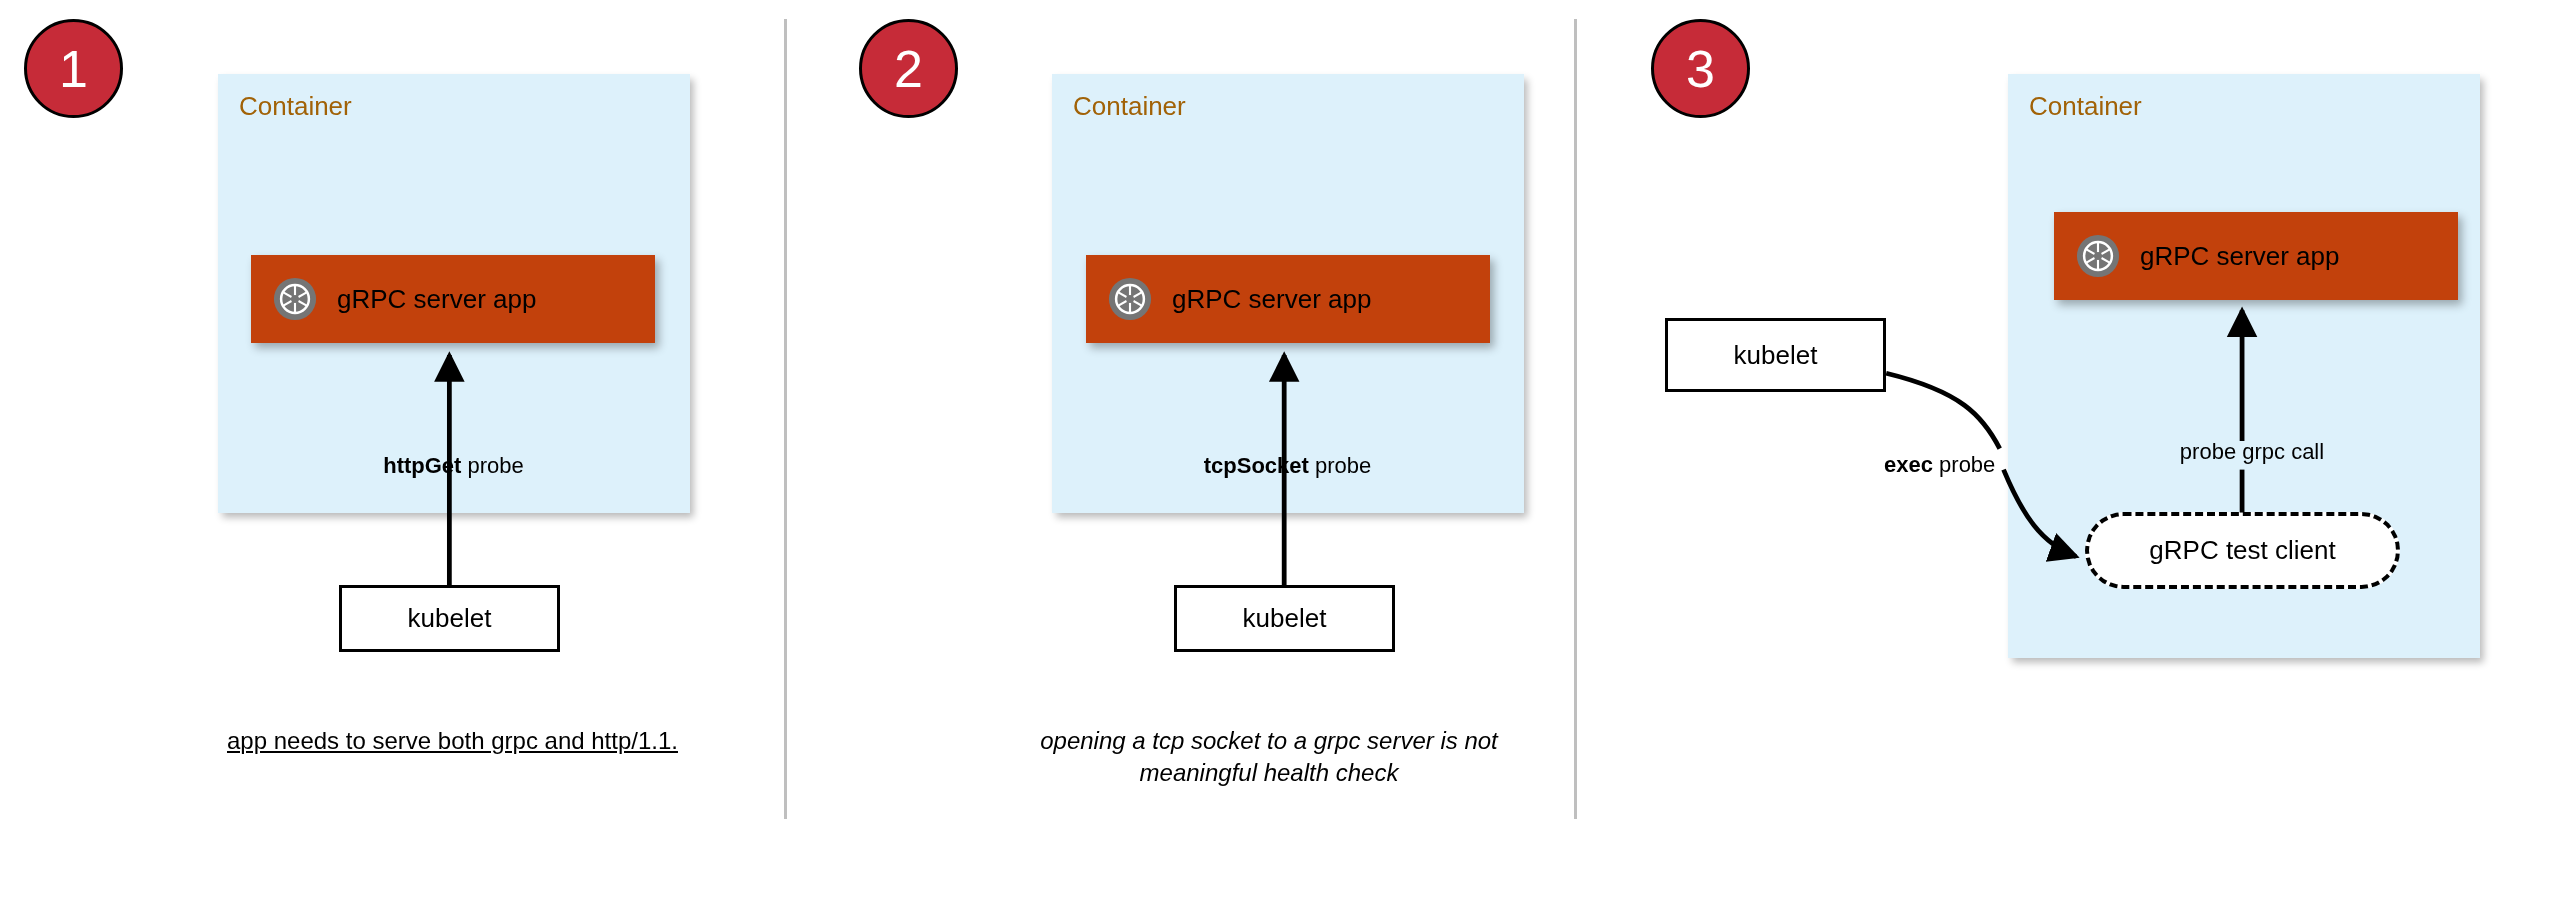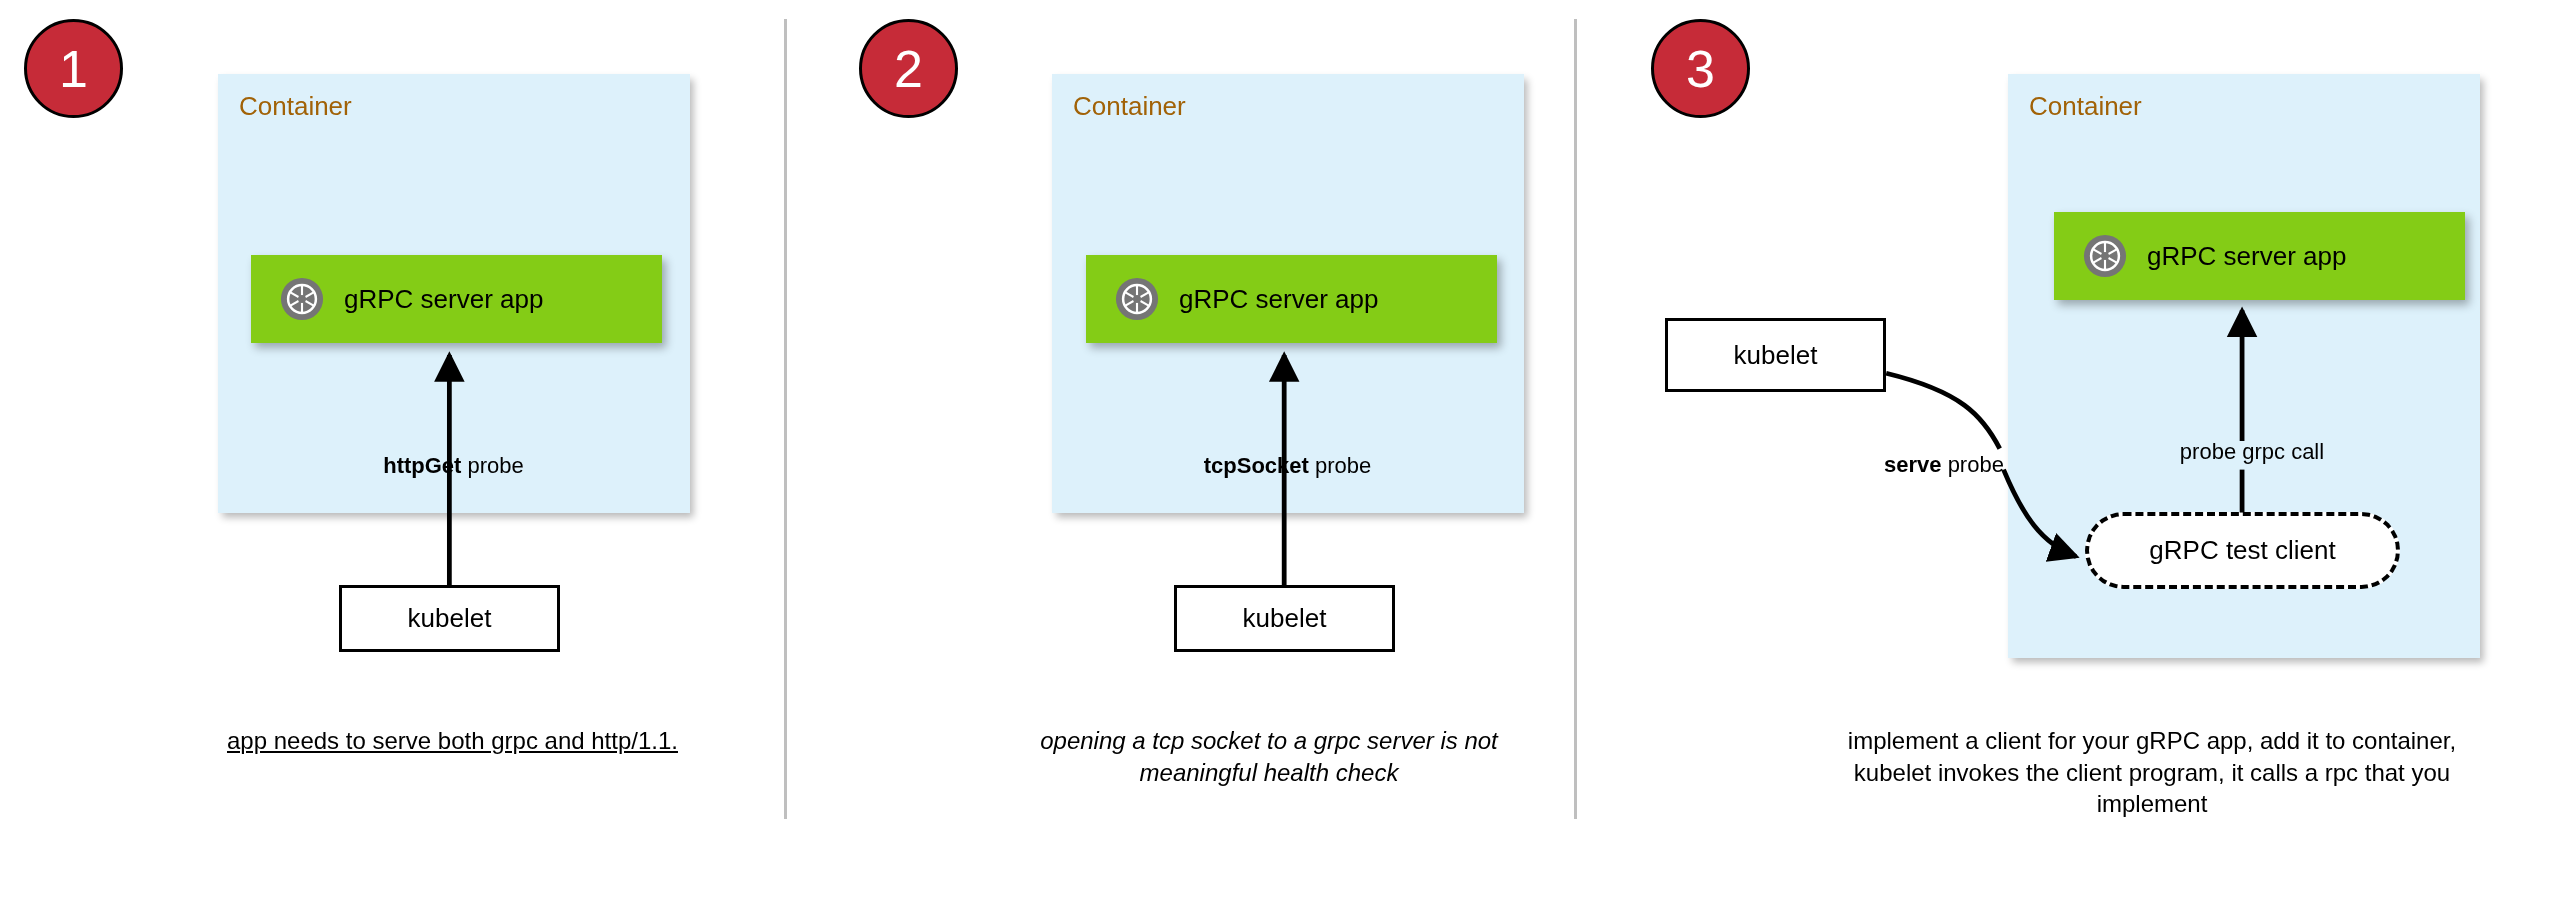--- a/index.html
+++ b/index.html
@@ -57,25 +57,24 @@
     left: 21px;
     top: 17px;
     font-size: 26px;
     color: #a16207;
     white-space: nowrap;
   }
 
   
   .app-card {
     position: absolute;
-    background: #84cc16;
+    background: #c2410c;
     display: flex;
     align-items: center;
     box-shadow: 3.8px 4.8px 8.6px rgba(0,0,0,0.3);
-    padding-left: 7px;
   }
   .app-card-icon {
     margin-left: 21px;
     width: 46px;
     height: 46px;
     flex: none;
   }
   .app-card-label {
     margin-left: 19px;
     font-size: 26px;
@@ -275,30 +274,29 @@
       </svg>
     </span>
     <span class="app-card-label">gRPC server app</span>
   </div>
 
   <div class="kubelet-box" style="left:1665px; top:318px; width:221px; height:74px;">
     <span class="kubelet-label">kubelet</span>
   </div>
 
   <div class="edge-label" style="left:1884px; top:452px; width:229px; text-align:left;">
-    <b>serve</b><span> probe</span>
+    <b>exec</b><span> probe</span>
   </div>
 
   <div class="edge-label" style="left:2109px; top:439px; width:286px;">probe grpc call</div>
 
   <div class="dashed-pill" style="left:2085px; top:512px; width:315px; height:77px;">
     <span class="dashed-pill-label">gRPC test client</span>
   </div>
 
-  <div class="caption" style="left:1818px; top:725px; width:668px;">implement a client for your gRPC app, add it to container, kubelet invokes the client program, it calls a rpc that you implement</div>
 
   <svg class="arrow-layer" viewBox="0 0 2700 967">
     <defs>
       <marker id="arrowhead" markerWidth="7" markerHeight="7" refX="5.6" refY="3.5" orient="auto" markerUnits="strokeWidth">
         <polygon points="0,0.3 6.4,3.5 0,6.7" fill="#000000"></polygon>
       </marker>
     </defs>
 
     <line x1="471" y1="613" x2="471" y2="372" stroke="#000000" stroke-width="5" marker-end="url(#arrowhead)"></line>
 

